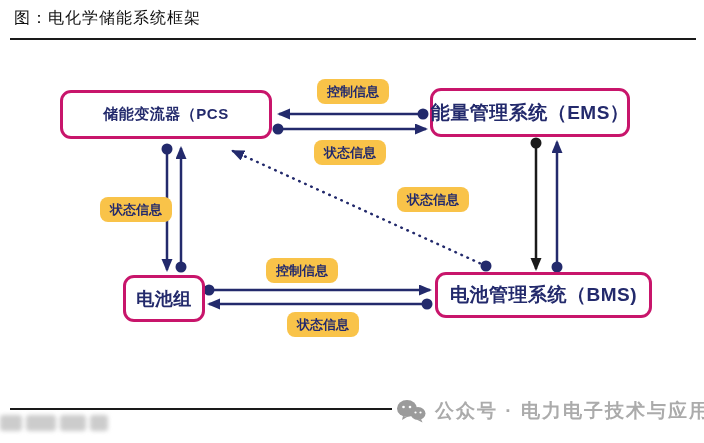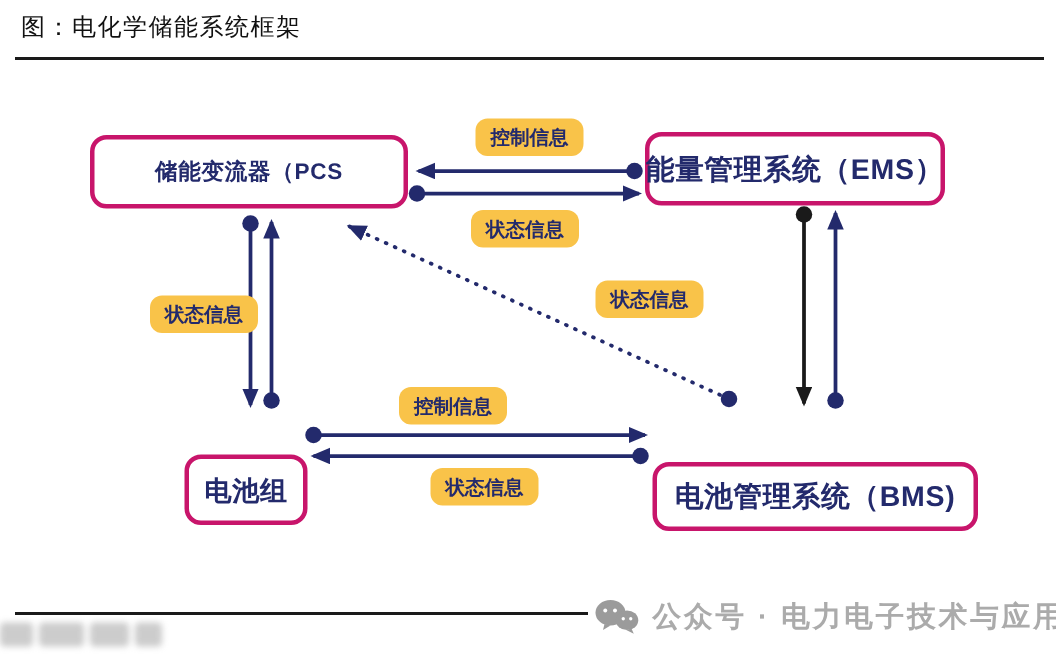--- a/index.html
+++ b/index.html
@@ -22,22 +22,22 @@
   .edges{position:absolute;left:0;top:0;}
   .node{
     position:absolute;box-sizing:border-box;
     display:flex;align-items:center;justify-content:center;
     border:3px solid #C8156B;border-radius:11px;background:#ffffff;
     color:#232A6C;font-weight:bold;white-space:nowrap;
     letter-spacing:0.5px;
   }
   .node-pcs{left:60px;top:90px;width:212px;height:49px;font-size:15px;}
   .node-ems{left:430px;top:88px;width:200px;height:49px;font-size:19px;}
-  .node-battery{left:123px;top:275px;width:82px;height:47px;font-size:18px;margin-top:28px;}
-  .node-bms{left:435px;top:272px;width:217px;height:46px;font-size:19px;margin-top:36px;}
+  .node-battery{left:123px;top:275px;width:82px;height:47px;font-size:18px;}
+  .node-bms{left:435px;top:272px;width:217px;height:46px;font-size:19px;}
   .tag{
     position:absolute;background:#F9C349;color:#232A6C;
     font-size:13px;font-weight:bold;line-height:1;
     padding:6px 10px;border-radius:8px;white-space:nowrap;
   }
   .tag-control-top{left:317px;top:79px;}
   .tag-status-top{left:314px;top:140px;}
   .tag-dc-charge{left:100px;top:197px;}
   .tag-dc-discharge{left:189px;top:187px;}
   .tag-status-mid{left:397px;top:187px;}

